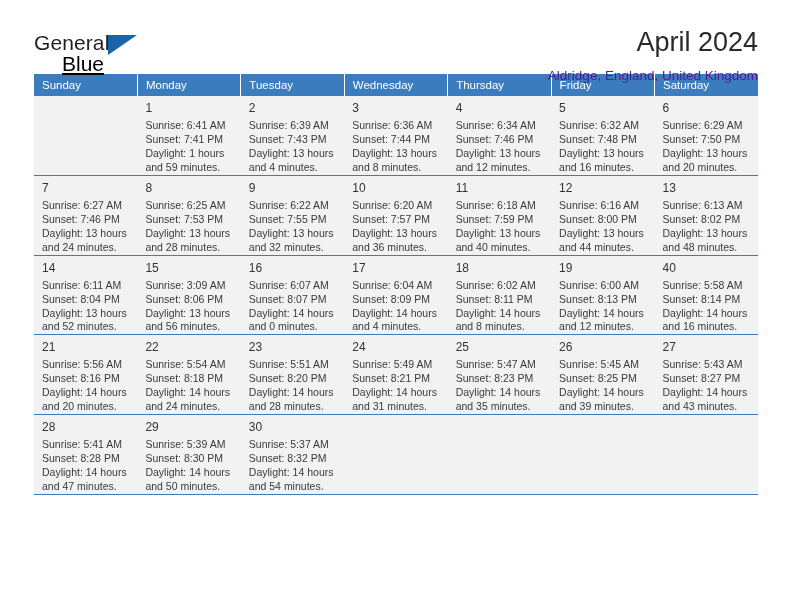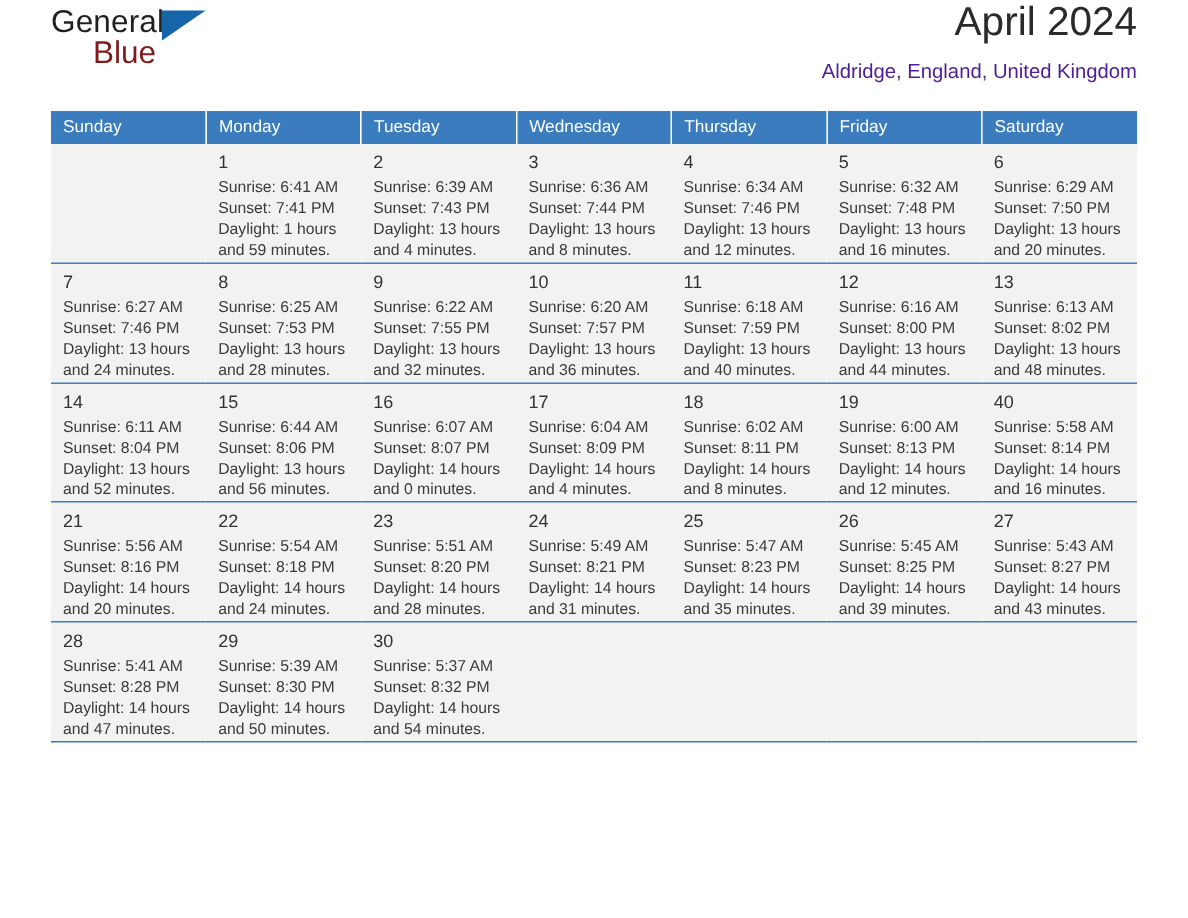--- a/index.html
+++ b/index.html
@@ -20,20 +20,21 @@
     height: 612px;
     box-sizing: border-box;
     padding: 0 34px;
   }
 
   
   .header {
     display: flex;
     justify-content: space-between;
     align-items: flex-start;
+    padding-top: 28px;
     height: 68px;
     box-sizing: border-box;
   }
   .logo {
     position: relative;
     width: 120px;
     height: 48px;
     line-height: 1;
   }
   .logo-general {
@@ -51,21 +52,22 @@
     width: 0;
     height: 0;
     border-left: 29px solid #1565a8;
     border-bottom: 20px solid transparent;
   }
   .logo-blue {
     position: absolute;
     top: 25px;
     left: 28px;
     font-size: 21px;
-    color: #7f1d1d;
+    color: #000000;
+    text-decoration: underline;
   }
   .titles {
     text-align: right;
     padding-top: 0;
   }
   .cal-title {
     font-size: 27px;
     color: #2a2a2a;
     line-height: 1.1;
     white-space: nowrap;
@@ -293,21 +295,21 @@
               <div class="daynum">14</div>
               <div class="detail">Sunrise: 6:11 AM</div>
               <div class="detail">Sunset: 8:04 PM</div>
               <div class="detail">Daylight: 13 hours</div>
               <div class="detail">and 52 minutes.</div>
             </div>
           </td>
           <td>
             <div class="cell-inner">
               <div class="daynum">15</div>
-              <div class="detail">Sunrise: 6:44 AM</div>
+              <div class="detail">Sunrise: 3:09 AM</div>
               <div class="detail">Sunset: 8:06 PM</div>
               <div class="detail">Daylight: 13 hours</div>
               <div class="detail">and 56 minutes.</div>
             </div>
           </td>
           <td>
             <div class="cell-inner">
               <div class="daynum">16</div>
               <div class="detail">Sunrise: 6:07 AM</div>
               <div class="detail">Sunset: 8:07 PM</div>

